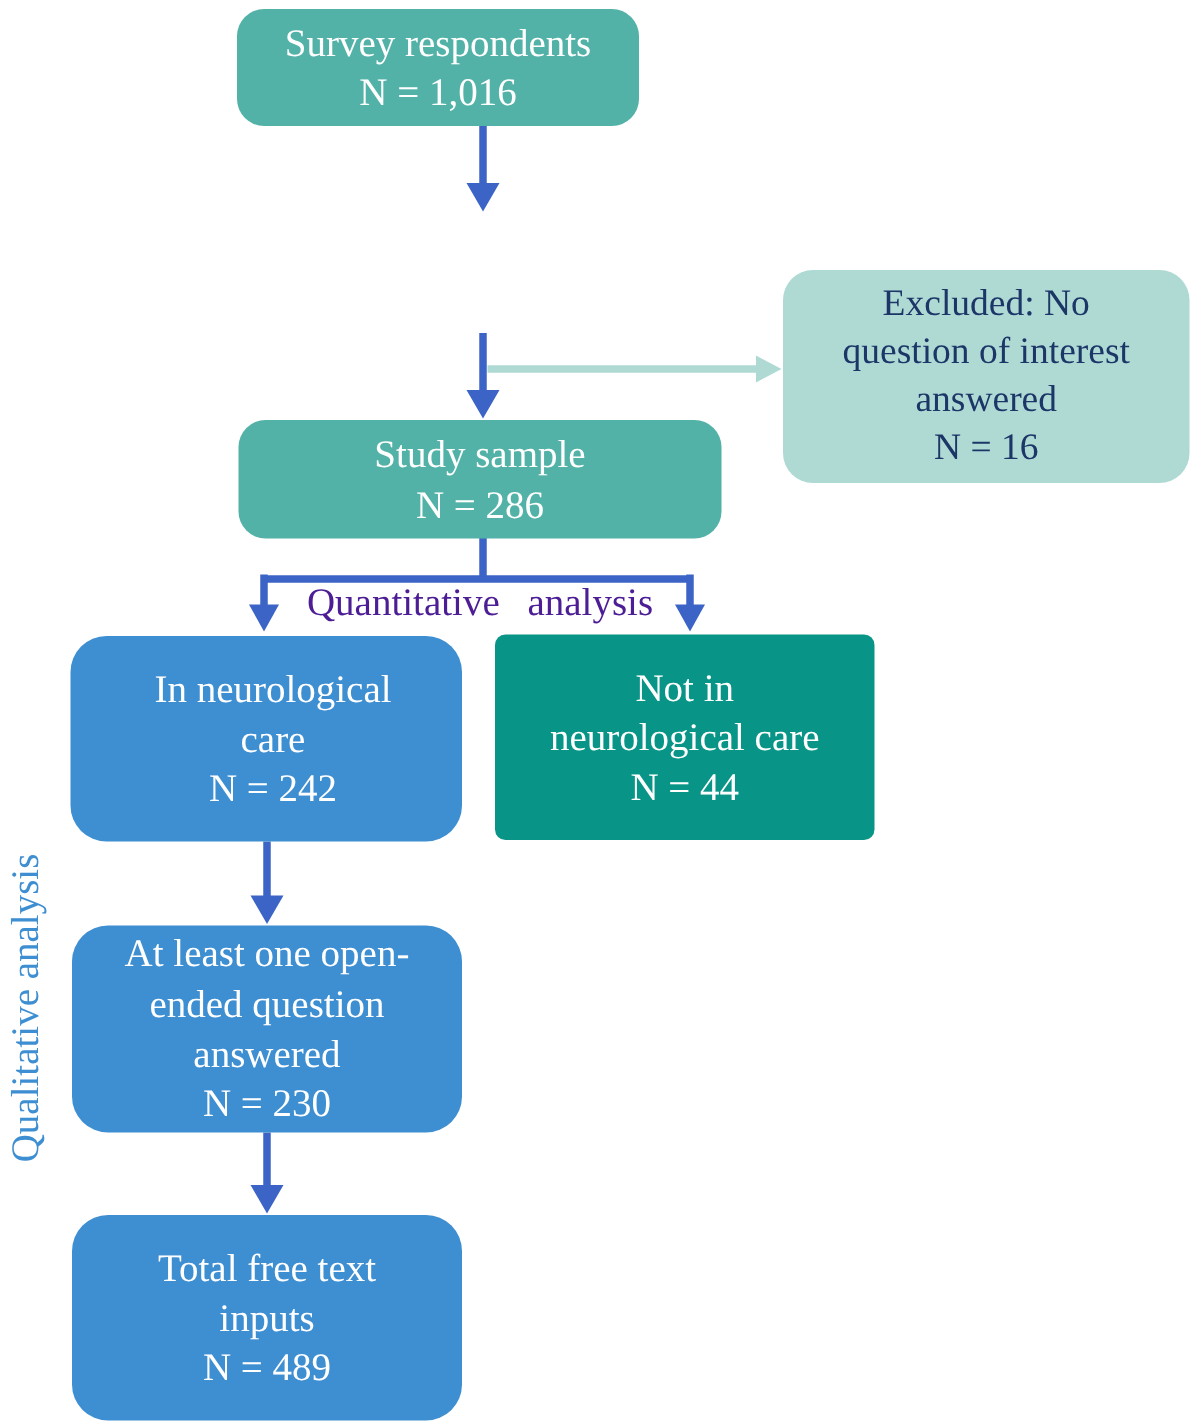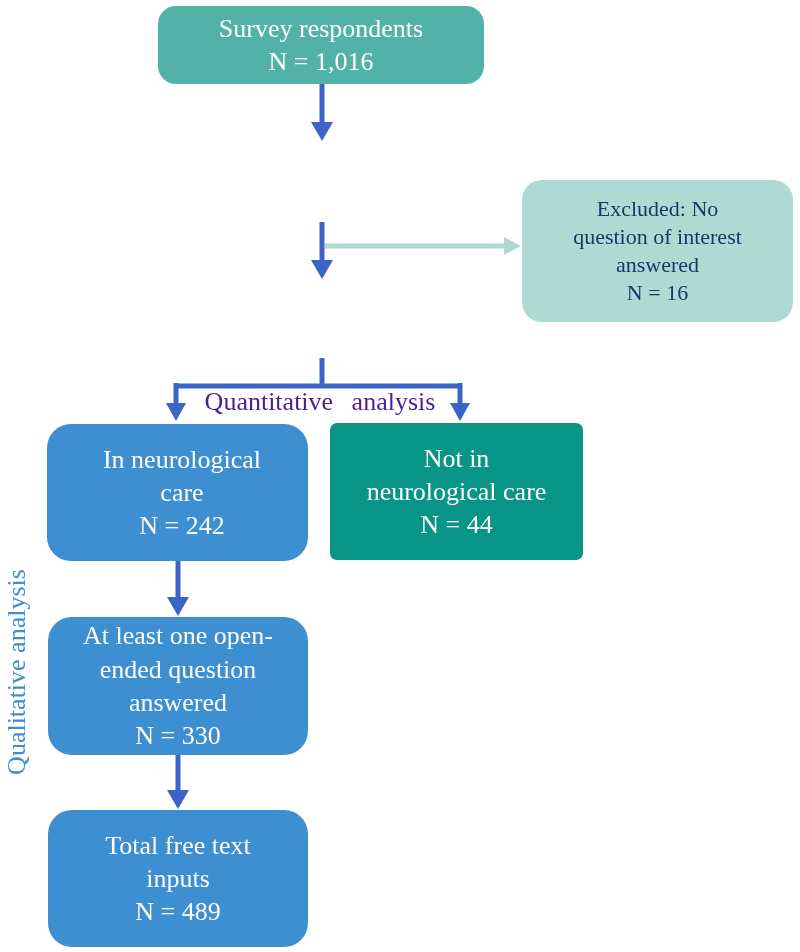--- a/index.html
+++ b/index.html
@@ -33,21 +33,21 @@
   .teal-box {
     background: #53B2A7;
     color: #ffffff;
     border-radius: 18px;
     font-size: 26px;
   }
   .light-box {
     background: #AFDAD4;
     color: #1C3667;
     border-radius: 20px;
-    font-size: 22px;
+    font-size: 25px;
   }
   .blue-box {
     background: #3E8ED2;
     color: #ffffff;
     border-radius: 24px;
     font-size: 26px;
   }
   .green-box {
     background: #089486;
     color: #ffffff;
@@ -106,33 +106,37 @@
     <g stroke="#3B64C6" fill="#3B64C6" stroke-width="5">
       <path d="M178 561 V598"></path>
       <polygon points="167,597 189,597 178,616" stroke="none"></polygon>
     </g>
     <g stroke="#3B64C6" fill="#3B64C6" stroke-width="5">
       <path d="M178 755 V791"></path>
       <polygon points="167,790 189,790 178,809" stroke="none"></polygon>
     </g>
   </svg>
 
-  <div class="node teal-box" style="left:158px; top:6px; width:326px; height:78px;">
+  <div class="node teal-box" style="left:158px; top:6px; width:268px; height:78px;">
     <span class="node-label">Survey respondents
 N = 1,016</span>
   </div>
 
 
   <div class="node light-box" style="left:522px; top:180px; width:271px; height:142px;">
     <span class="node-label">Excluded: No
 question of interest
 answered
 N = 16</span>
   </div>
 
+  <div class="node teal-box" style="left:159px; top:280px; width:322px; height:79px;">
+    <span class="node-label">Study sample
+N = 286</span>
+  </div>
 
   <div class="quant-label">Quantitative analysis</div>
 
   <div class="node blue-box" style="left:47px; top:424px; width:261px; height:137px;padding-left:17px;">
     <span class="node-label">In neurological
 care
 N = 242</span>
   </div>
 
   <div class="node green-box" style="left:330px; top:423px; width:253px; height:137px;">
@@ -140,21 +144,21 @@
 neurological care
 N = 44</span>
   </div>
 
   <div class="qual-label">Qualitative analysis</div>
 
   <div class="node blue-box" style="left:48px; top:617px; width:260px; height:138px;">
     <span class="node-label">At least one open-
 ended question
 answered
-N = 330</span>
+N = 230</span>
   </div>
 
   <div class="node blue-box" style="left:48px; top:810px; width:260px; height:137px;">
     <span class="node-label">Total free text
 inputs
 N = 489</span>
   </div>
 
 </div>
 

